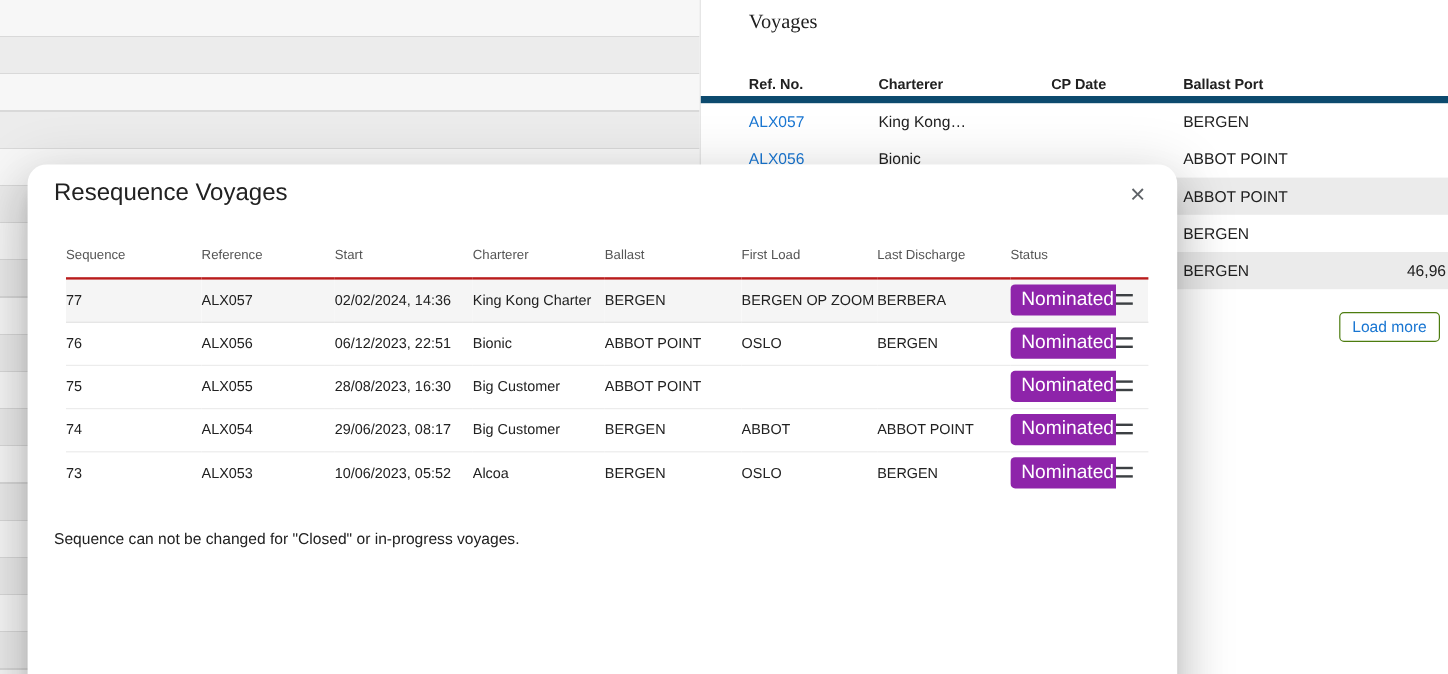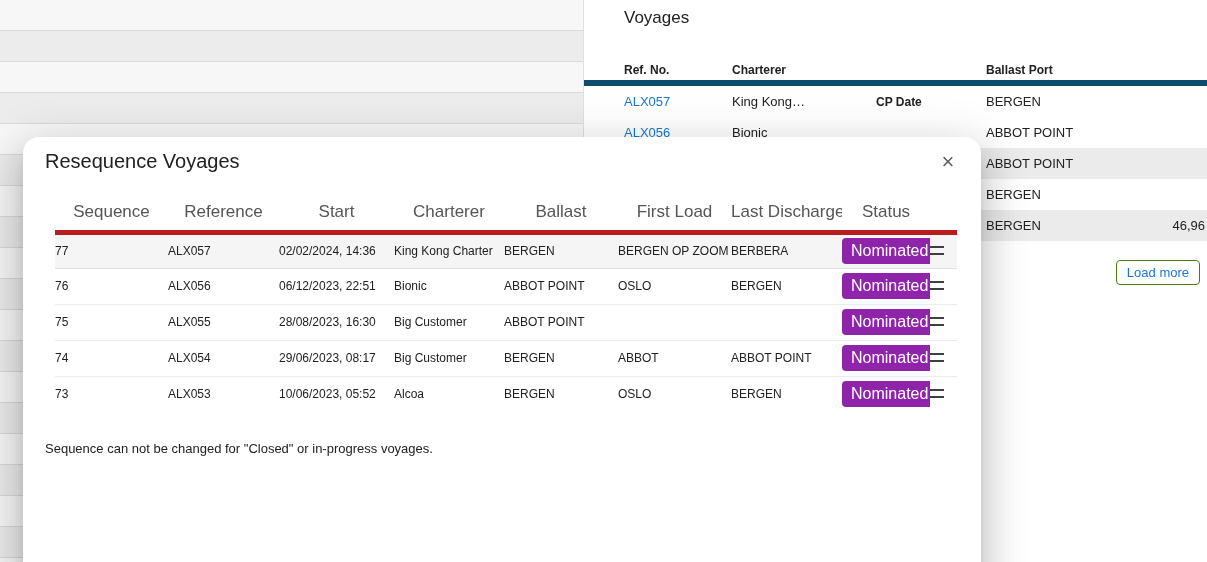--- a/index.html
+++ b/index.html
@@ -23,28 +23,28 @@
   }
   .lp-total { position:absolute; top:519px; font-size:13px; font-weight:600; color:#333; }
   .lp-total.weight { left:245px; }
   .lp-total.count  { left:465px; }
 
   
   .right-pane {
     position:absolute; left:583px; top:0; width:624px; height:562px;
     background:#fff; border-left:1px solid #e0e0e0; z-index:1;
   }
-  .vp-title { position:absolute; left:40px; top:8px; font-size:17px; font-weight:400; color:#212121; }
+  .vp-title { position:absolute; left:40px; top:8px; font-size:17px; font-weight:400; color:#212121;font-family:Liberation Serif, serif; }
   .vp-header { position:absolute; left:0; top:55px; width:100%; height:31px; border-bottom:6px solid #0c4a6e; }
   .vp-header span { position:absolute; line-height:31px; font-size:12px; font-weight:700; color:#212121; }
   .vp-rows { position:absolute; left:0; top:86px; width:100%; }
   .vp-row { position:relative; height:31px; width:100%; }
   .vp-row.shaded { background:#ebebeb; }
   .vp-row span { position:absolute; line-height:31px; font-size:13px; white-space:nowrap; }
-  .col-ref { left:40px; }  .col-chart { left:148px; } .col-cp { left:292px;margin-top:32px; } .col-ballast { left:402px; }
+  .col-ref { left:40px; }  .col-chart { left:148px; } .col-cp { left:292px; } .col-ballast { left:402px; }
   .col-value { right:2px; text-align:right; }
   .link { color:#1976d2; cursor:pointer; }
   .load-more {
     position:absolute; top:260px; right:7px;
     background:#fff; border:1px solid #4d7c0f; border-radius:4px;
     color:#1976d2; font-size:13px; font-weight:500;
     padding:4px 10px; cursor:pointer; white-space:nowrap;
     font-family:inherit;
     margin-left:24px;
   }
@@ -61,23 +61,23 @@
     display:flex; align-items:center; justify-content:center;
     font-size:22px; color:#5f6368; cursor:pointer; background:none; border:none;
     font-family:inherit;
   }
 
   table.m-table {
     position:absolute; left:32px; top:57px; width:902px;
     border-collapse:collapse; table-layout:fixed;
   }
   .m-table th {
-    height:38px; text-align:center; vertical-align:middle;
-    font-size:17px; font-weight:500; color:#555;
-    border-bottom:5px solid #b91c1c; padding:0;
+    height:38px; text-align:left; vertical-align:middle;
+    font-size:11px; font-weight:500; color:#555;
+    border-bottom:2px solid #b91c1c; padding:0;
     white-space:nowrap; overflow:hidden;
   }
   .m-table td {
     height:36px; vertical-align:middle;
     font-size:12px; color:#212121;
     border-bottom:1px solid #ececec; padding:0;
     white-space:nowrap; overflow:hidden;
   }
   .m-table tr.highlighted td {
     background:#f5f5f5;

